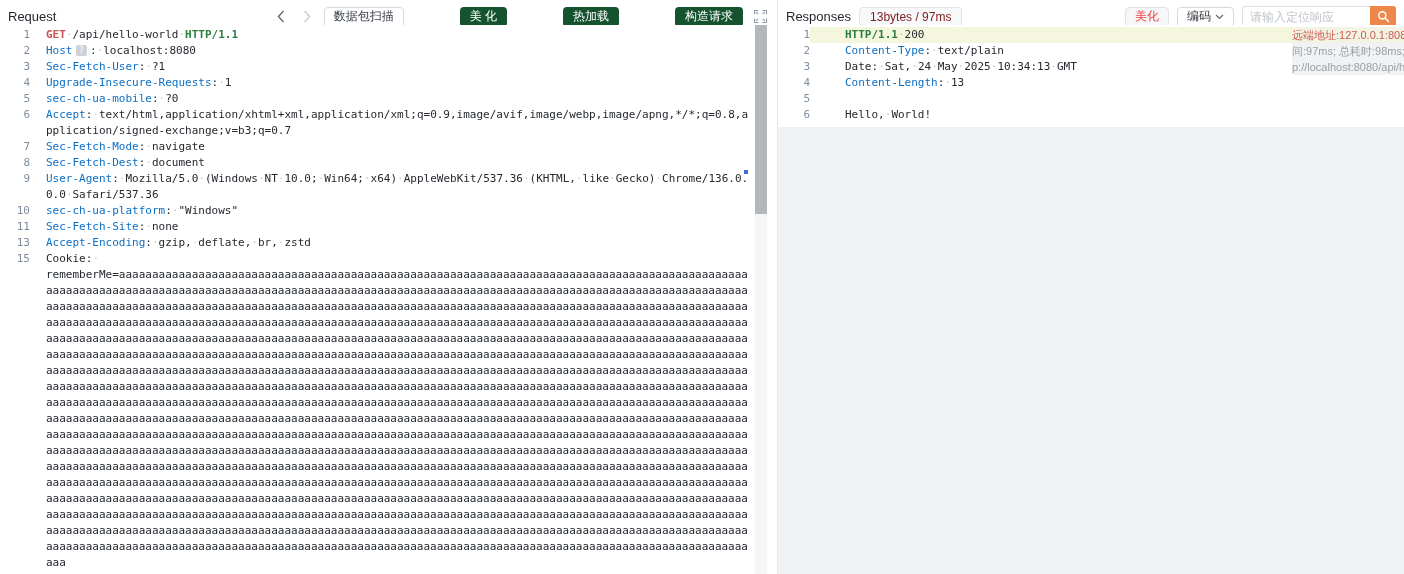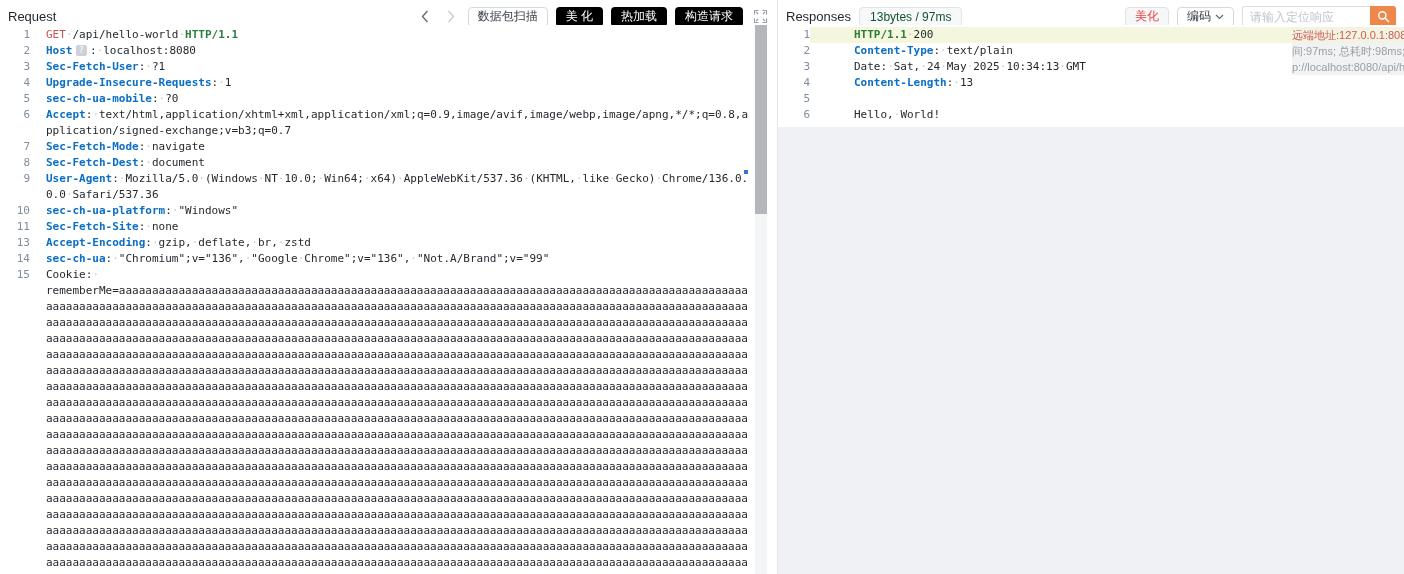--- a/index.html
+++ b/index.html
@@ -16,25 +16,25 @@
            padding:0 8px; background:#fff; border-bottom:1px solid #e9ebee; }
   .ptitle { font-size:13px; color:#24292f; font-weight:500; }
   .spacer { flex:1; }
 
   
   .navbtn { width:18px; height:18px; display:flex; align-items:center; justify-content:center; cursor:pointer; background:none; border:none; }
   .btn { height:20px; display:inline-flex; align-items:center; gap:4px; padding:0 9px;
          font-size:12px; border-radius:4px; cursor:pointer; border:1px solid transparent;
          font-family:"Liberation Sans",sans-serif; }
   .btn.plain  { background:#fff; border-color:#d4d9df; color:#3a4048; }
-  .btn.orange { background:#000000; color:#fff; }
+  .btn.orange { background:#14532d; color:#fff;margin-left:48px; }
   .btn.soft   { background:#f6f7f9; border-color:#dfe2e6; color:#ef4444; }
   .tagbadge { height:19px; display:inline-flex; align-items:center; padding:0 10px;
               background:#f7f8fa; border:1px solid #e1e4e8; border-radius:4px;
-              font-size:12px; color:#14532d; }
+              font-size:12px; color:#7f1d1d; }
   .searchwrap { display:flex; align-items:stretch; height:21px; }
   .searchwrap input { width:128px; height:21px; border:1px solid #dcdfe4; border-right:none;
               border-radius:3px 0 0 3px; padding:0 7px; font-size:12px; color:#0f172a; outline:none;
               font-family:"Liberation Sans",sans-serif; }
   .searchwrap input::placeholder { color:#c0c4cc; }
   .searchbtn { width:26px; border:none; background:#ef874b; border-radius:0 3px 3px 0;
                display:flex; align-items:center; justify-content:center; cursor:pointer; }
   .expandbtn { background:none; border:none; width:18px; height:18px; display:flex;
                align-items:center; justify-content:center; cursor:pointer; }
 
@@ -43,24 +43,24 @@
             font-family:"DejaVu Sans Mono","Liberation Mono",monospace; font-size:11px; line-height:16px; }
   .editor.req { background:#fff; }
   .editor.resp { background:#eff1f4; }
   .resp-white { background:#fff; padding-top:2px; min-height:102px; }
   .code { padding-top:2px; margin-right:28px; }
   .code-line { display:flex; }
   .code-line.hl .lc { background:#f4f7dd; }
   .ln { flex:0 0 30px; text-align:right; color:#7f8e9d; user-select:none; }
   .resp .ln { flex-basis:32px; }
   .lc { flex:1; padding-left:16px; word-break:break-all; color:#24292e; }
-  .resp .lc { padding-left:44px; }
-  .seg.m { color:#c9544f; }
+  .resp .lc { padding-left:35px; }
+  .seg.m { color:#c9544f;font-weight:bold; }
   .seg.v { color:#2b7d3b; font-weight:bold; }
-  .seg.h { color:#0c6fc4; font-weight:bold; }
+  .seg.h { color:#0c6fc4; font-weight:normal; }
   .seg.hd { color:#24292e;text-align:right; }
   .seg.c, .seg.t, .seg.s { color:#24292e; }
   .seg.q { display:inline-block; background:#ced1d5; color:#fbfbfb; border-radius:2px;
            font-size:9px; line-height:11px; padding:0 3px; margin:0 3px; vertical-align:1px; }
   .ws { color:#c3c8ce; }
   .blockval { display:block; }
 
   
   .vscroll { position:absolute; top:0; right:10px; width:12px; height:100%;
              background:rgba(238,240,243,.65); }
@@ -153,24 +153,20 @@
           </div>
           <div class="code-line">
             <span class="ln">11</span>
             <span class="lc"><span class="seg h">Sec-Fetch-Site</span><span class="seg c">:</span><span class="seg t"><span class="ws">·</span>none</span></span>
           </div>
           <div class="code-line">
             <span class="ln">13</span>
             <span class="lc"><span class="seg h">Accept-Encoding</span><span class="seg c">:</span><span class="seg t"><span class="ws">·</span>gzip,<span class="ws">·</span>deflate,<span class="ws">·</span>br,<span class="ws">·</span>zstd</span></span>
           </div>
           <div class="code-line">
-            <span class="ln">14</span>
-            <span class="lc"><span class="seg h">sec-ch-ua</span><span class="seg c">:</span><span class="seg t"><span class="ws">·</span>"Chromium";v="136",<span class="ws">·</span>"Google<span class="ws">·</span>Chrome";v="136",<span class="ws">·</span>"Not.A/Brand";v="99"</span></span>
-          </div>
-          <div class="code-line">
             <span class="ln">15</span>
             <span class="lc"><span class="seg hd">Cookie</span><span class="seg c">:</span><span class="seg t"><span class="ws">·</span></span><span class="seg t blockval">rememberMe=aaaaaaaaaaaaaaaaaaaaaaaaaaaaaaaaaaaaaaaaaaaaaaaaaaaaaaaaaaaaaaaaaaaaaaaaaaaaaaaaaaaaaaaaaaaaaaaaaaaaaaaaaaaaaaaaaaaaaaaaaaaaaaaaaaaaaaaaaaaaaaaaaaaaaaaaaaaaaaaaaaaaaaaaaaaaaaaaaaaaaaaaaaaaaaaaaaaaaaaaaaaaaaaaaaaaaaaaaaaaaaaaaaaaaaaaaaaaaaaaaaaaaaaaaaaaaaaaaaaaaaaaaaaaaaaaaaaaaaaaaaaaaaaaaaaaaaaaaaaaaaaaaaaaaaaaaaaaaaaaaaaaaaaaaaaaaaaaaaaaaaaaaaaaaaaaaaaaaaaaaaaaaaaaaaaaaaaaaaaaaaaaaaaaaaaaaaaaaaaaaaaaaaaaaaaaaaaaaaaaaaaaaaaaaaaaaaaaaaaaaaaaaaaaaaaaaaaaaaaaaaaaaaaaaaaaaaaaaaaaaaaaaaaaaaaaaaaaaaaaaaaaaaaaaaaaaaaaaaaaaaaaaaaaaaaaaaaaaaaaaaaaaaaaaaaaaaaaaaaaaaaaaaaaaaaaaaaaaaaaaaaaaaaaaaaaaaaaaaaaaaaaaaaaaaaaaaaaaaaaaaaaaaaaaaaaaaaaaaaaaaaaaaaaaaaaaaaaaaaaaaaaaaaaaaaaaaaaaaaaaaaaaaaaaaaaaaaaaaaaaaaaaaaaaaaaaaaaaaaaaaaaaaaaaaaaaaaaaaaaaaaaaaaaaaaaaaaaaaaaaaaaaaaaaaaaaaaaaaaaaaaaaaaaaaaaaaaaaaaaaaaaaaaaaaaaaaaaaaaaaaaaaaaaaaaaaaaaaaaaaaaaaaaaaaaaaaaaaaaaaaaaaaaaaaaaaaaaaaaaaaaaaaaaaaaaaaaaaaaaaaaaaaaaaaaaaaaaaaaaaaaaaaaaaaaaaaaaaaaaaaaaaaaaaaaaaaaaaaaaaaaaaaaaaaaaaaaaaaaaaaaaaaaaaaaaaaaaaaaaaaaaaaaaaaaaaaaaaaaaaaaaaaaaaaaaaaaaaaaaaaaaaaaaaaaaaaaaaaaaaaaaaaaaaaaaaaaaaaaaaaaaaaaaaaaaaaaaaaaaaaaaaaaaaaaaaaaaaaaaaaaaaaaaaaaaaaaaaaaaaaaaaaaaaaaaaaaaaaaaaaaaaaaaaaaaaaaaaaaaaaaaaaaaaaaaaaaaaaaaaaaaaaaaaaaaaaaaaaaaaaaaaaaaaaaaaaaaaaaaaaaaaaaaaaaaaaaaaaaaaaaaaaaaaaaaaaaaaaaaaaaaaaaaaaaaaaaaaaaaaaaaaaaaaaaaaaaaaaaaaaaaaaaaaaaaaaaaaaaaaaaaaaaaaaaaaaaaaaaaaaaaaaaaaaaaaaaaaaaaaaaaaaaaaaaaaaaaaaaaaaaaaaaaaaaaaaaaaaaaaaaaaaaaaaaaaaaaaaaaaaaaaaaaaaaaaaaaaaaaaaaaaaaaaaaaaaaaaaaaaaaaaaaaaaaaaaaaaaaaaaaaaaaaaaaaaaaaaaaaaaaaaaaaaaaaaaaaaaaaaaaaaaaaaaaaaaaaaaaaaaaaaaaaaaaaaaaaaaaaaaaaaaaaaaaaaaaaaaaaaaaaaaaaaaaaaaaaaaaaaaaaaaaaaaaaaaaaaaaaaaaaaaaaaaaaaaaaaaaaaaaaaaaaaaaaaaaaaaaaaaaaaaaaaaaaaaaaaaaaaaaaaaaaaaaaaaaaaaaaaaaaaaaaaaaaaaaaaaaaaaaaaaaaaaaaaaaaaaaaaaaaaaaaaaaaaaaaaaaaaaaaaaaaaaaaaaaaaaaaaaaaaaaaaaaaaaaaaaaaaaaaaaaaaaaaaaaaaaaaaaaaaaaaaaaaaaaaaaaaaaaaaaaaaaaaaaaaaaaaaaaaaaaaaaaaaaaaaaaa</span></span>
           </div>
         </div>
       <div class="vscroll">
         <div class="thumb"></div>
       </div>
       <div class="ruler-dot"></div>
     </div>
   </section>

